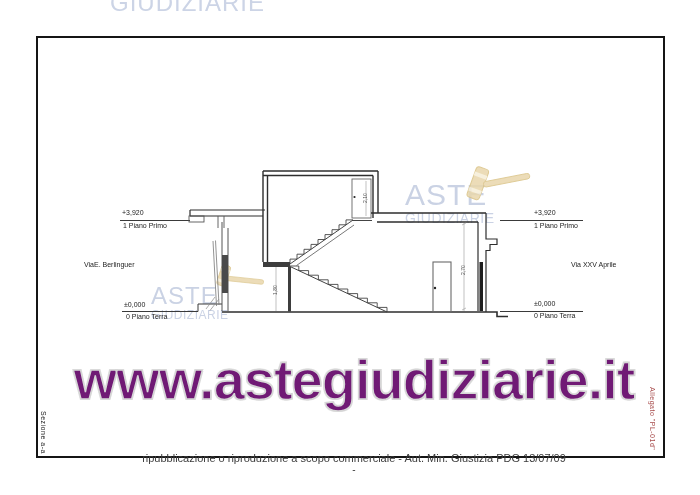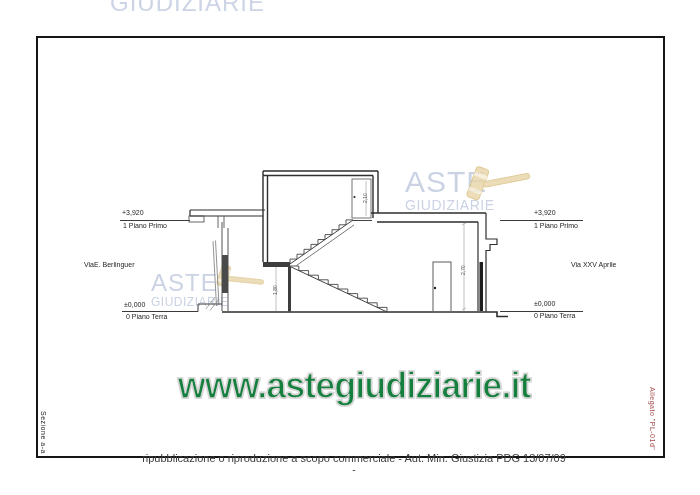--- a/index.html
+++ b/index.html
@@ -4,31 +4,31 @@
 <style>
   html,body{margin:0;padding:0;background:#ffffff;}
   #screen{position:relative;width:700px;height:495px;background:#ffffff;overflow:hidden;
           font-family:"Liberation Sans",sans-serif;padding-left:8px;}
 
   
   .top-logo-clip{position:absolute;left:110px;top:0;width:180px;height:13px;overflow:hidden;}
   .top-logo-text{position:relative;top:-11px;font-size:24px;letter-spacing:1px;
                  color:#ccd4e6;font-weight:400;white-space:nowrap;}
   .aste-logo{position:absolute;color:#c6cfe2;opacity:.92;line-height:1;white-space:nowrap;}
-  .aste-logo .l1{display:block;font-weight:400;}
+  .aste-logo .l1{display:block;font-weight:400;margin-top:13px;}
   .aste-logo .l2{display:block;font-weight:400;margin-top:1px;}
   .logo-left{left:151px;top:271px;}
   .logo-left .l1{font-size:24px;letter-spacing:1px;}
   .logo-left .l2{font-size:12px;letter-spacing:.5px;}
   .logo-right{left:405px;top:167px;}
   .logo-right .l1{font-size:30px;letter-spacing:1px;}
   .logo-right .l2{font-size:14px;letter-spacing:.5px;}
   .gavel{position:absolute;opacity:.85;}
-  .www-mark{position:absolute;left:50%;top:365px;transform:translateX(-50%);
-            font-size:36px;font-weight:bold;letter-spacing:-1px;color:#15803d;
+  .www-mark{position:absolute;left:50%;top:347px;transform:translateX(-50%);
+            font-size:56px;font-weight:bold;letter-spacing:-1px;color:#701a75;
             -webkit-text-stroke:1.4px #d6d6d6;
             text-shadow:1px 1px 0 #dedede,-1px -1px 0 #e6e6e6,1px -1px 0 #e2e2e2,-1px 1px 0 #e2e2e2;
             white-space:nowrap;}
 
   
   .frame{position:absolute;left:36px;top:36px;width:629px;height:422px;
          border:2px solid #151515;box-sizing:border-box;}
   .vlabel{position:absolute;writing-mode:vertical-rl;font-size:7px;color:#222;
           letter-spacing:.5px;white-space:nowrap;}
   .vlabel-left{left:40px;top:411px;}

